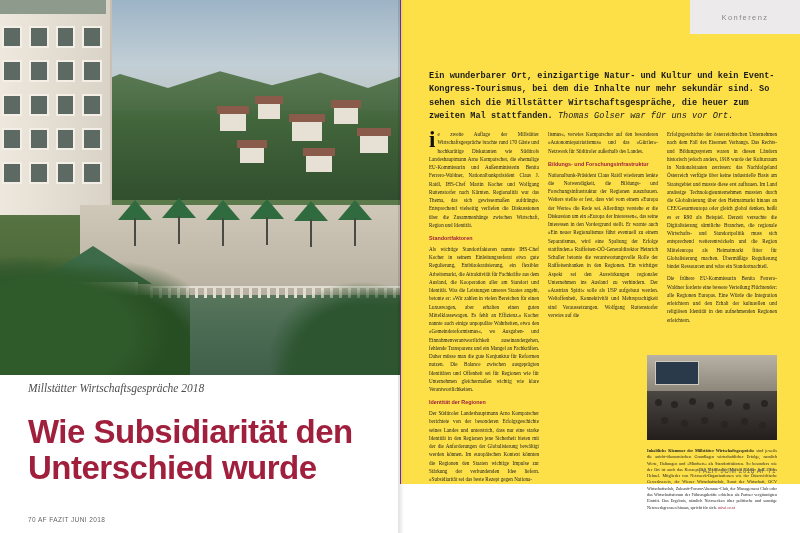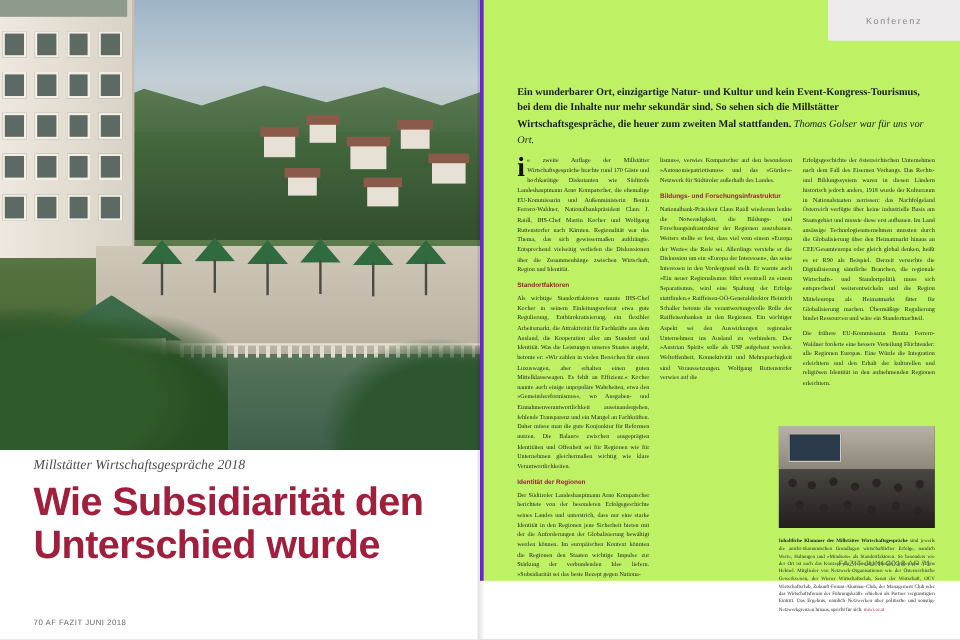--- a/index.html
+++ b/index.html
@@ -125,21 +125,21 @@
   }
 
   .left-text {
     position:absolute;
     left: 28px; top: 382px; width: 360px;
   }
   .kicker {
     font-style: italic;
     font-size: 11.5px;
     color: #4d4d4d;
-    margin-bottom: 6px;
+    margin-bottom: 20px;
     font-family: "Liberation Serif", serif;
   }
   .headline {
     font-family: "Liberation Sans", sans-serif;
     font-weight: bold;
     color: #9f1f3c;
     font-size: 33px;
     line-height: 1.08;
     letter-spacing: -0.5px;
   }
@@ -152,34 +152,34 @@
     font-size:5.5px; color:#ffffff;
     transform: rotate(-90deg); transform-origin: right bottom;
     white-space: nowrap;
     opacity:.9;
   }
 
   
   .page-right {
     position: relative;
     width: 400px; height: 484px;
-    background: #bef264;
-    border-left: 3px solid #6d28d9;
+    background: #fde047;
+    border-left: 1px solid #6d28d9;
     padding: 0;
   }
   .tab-konferenz {
     position:absolute; right:0; top:0;
     width:110px; height:34px;
     background:#eceaea;
     display:flex; align-items:center; justify-content:center;
     font-size:7.5px; color:#8a8a8a; letter-spacing:1.4px;
   }
   .standfirst {
     position:absolute; left:28px; top:70px; width:348px;
-    font-family: Liberation Serif, serif;
+    font-family: Liberation Mono, monospace;
     font-size: 8.6px;
     line-height: 1.55;
     color: #1b1b1b;
     font-weight: bold;
   }
   .standfirst .ital { font-style: italic; font-weight: normal; }
   .cols {
     position:absolute; left:28px; top:130px; width:348px; height:230px;
     display:flex; gap:9px;
   }

